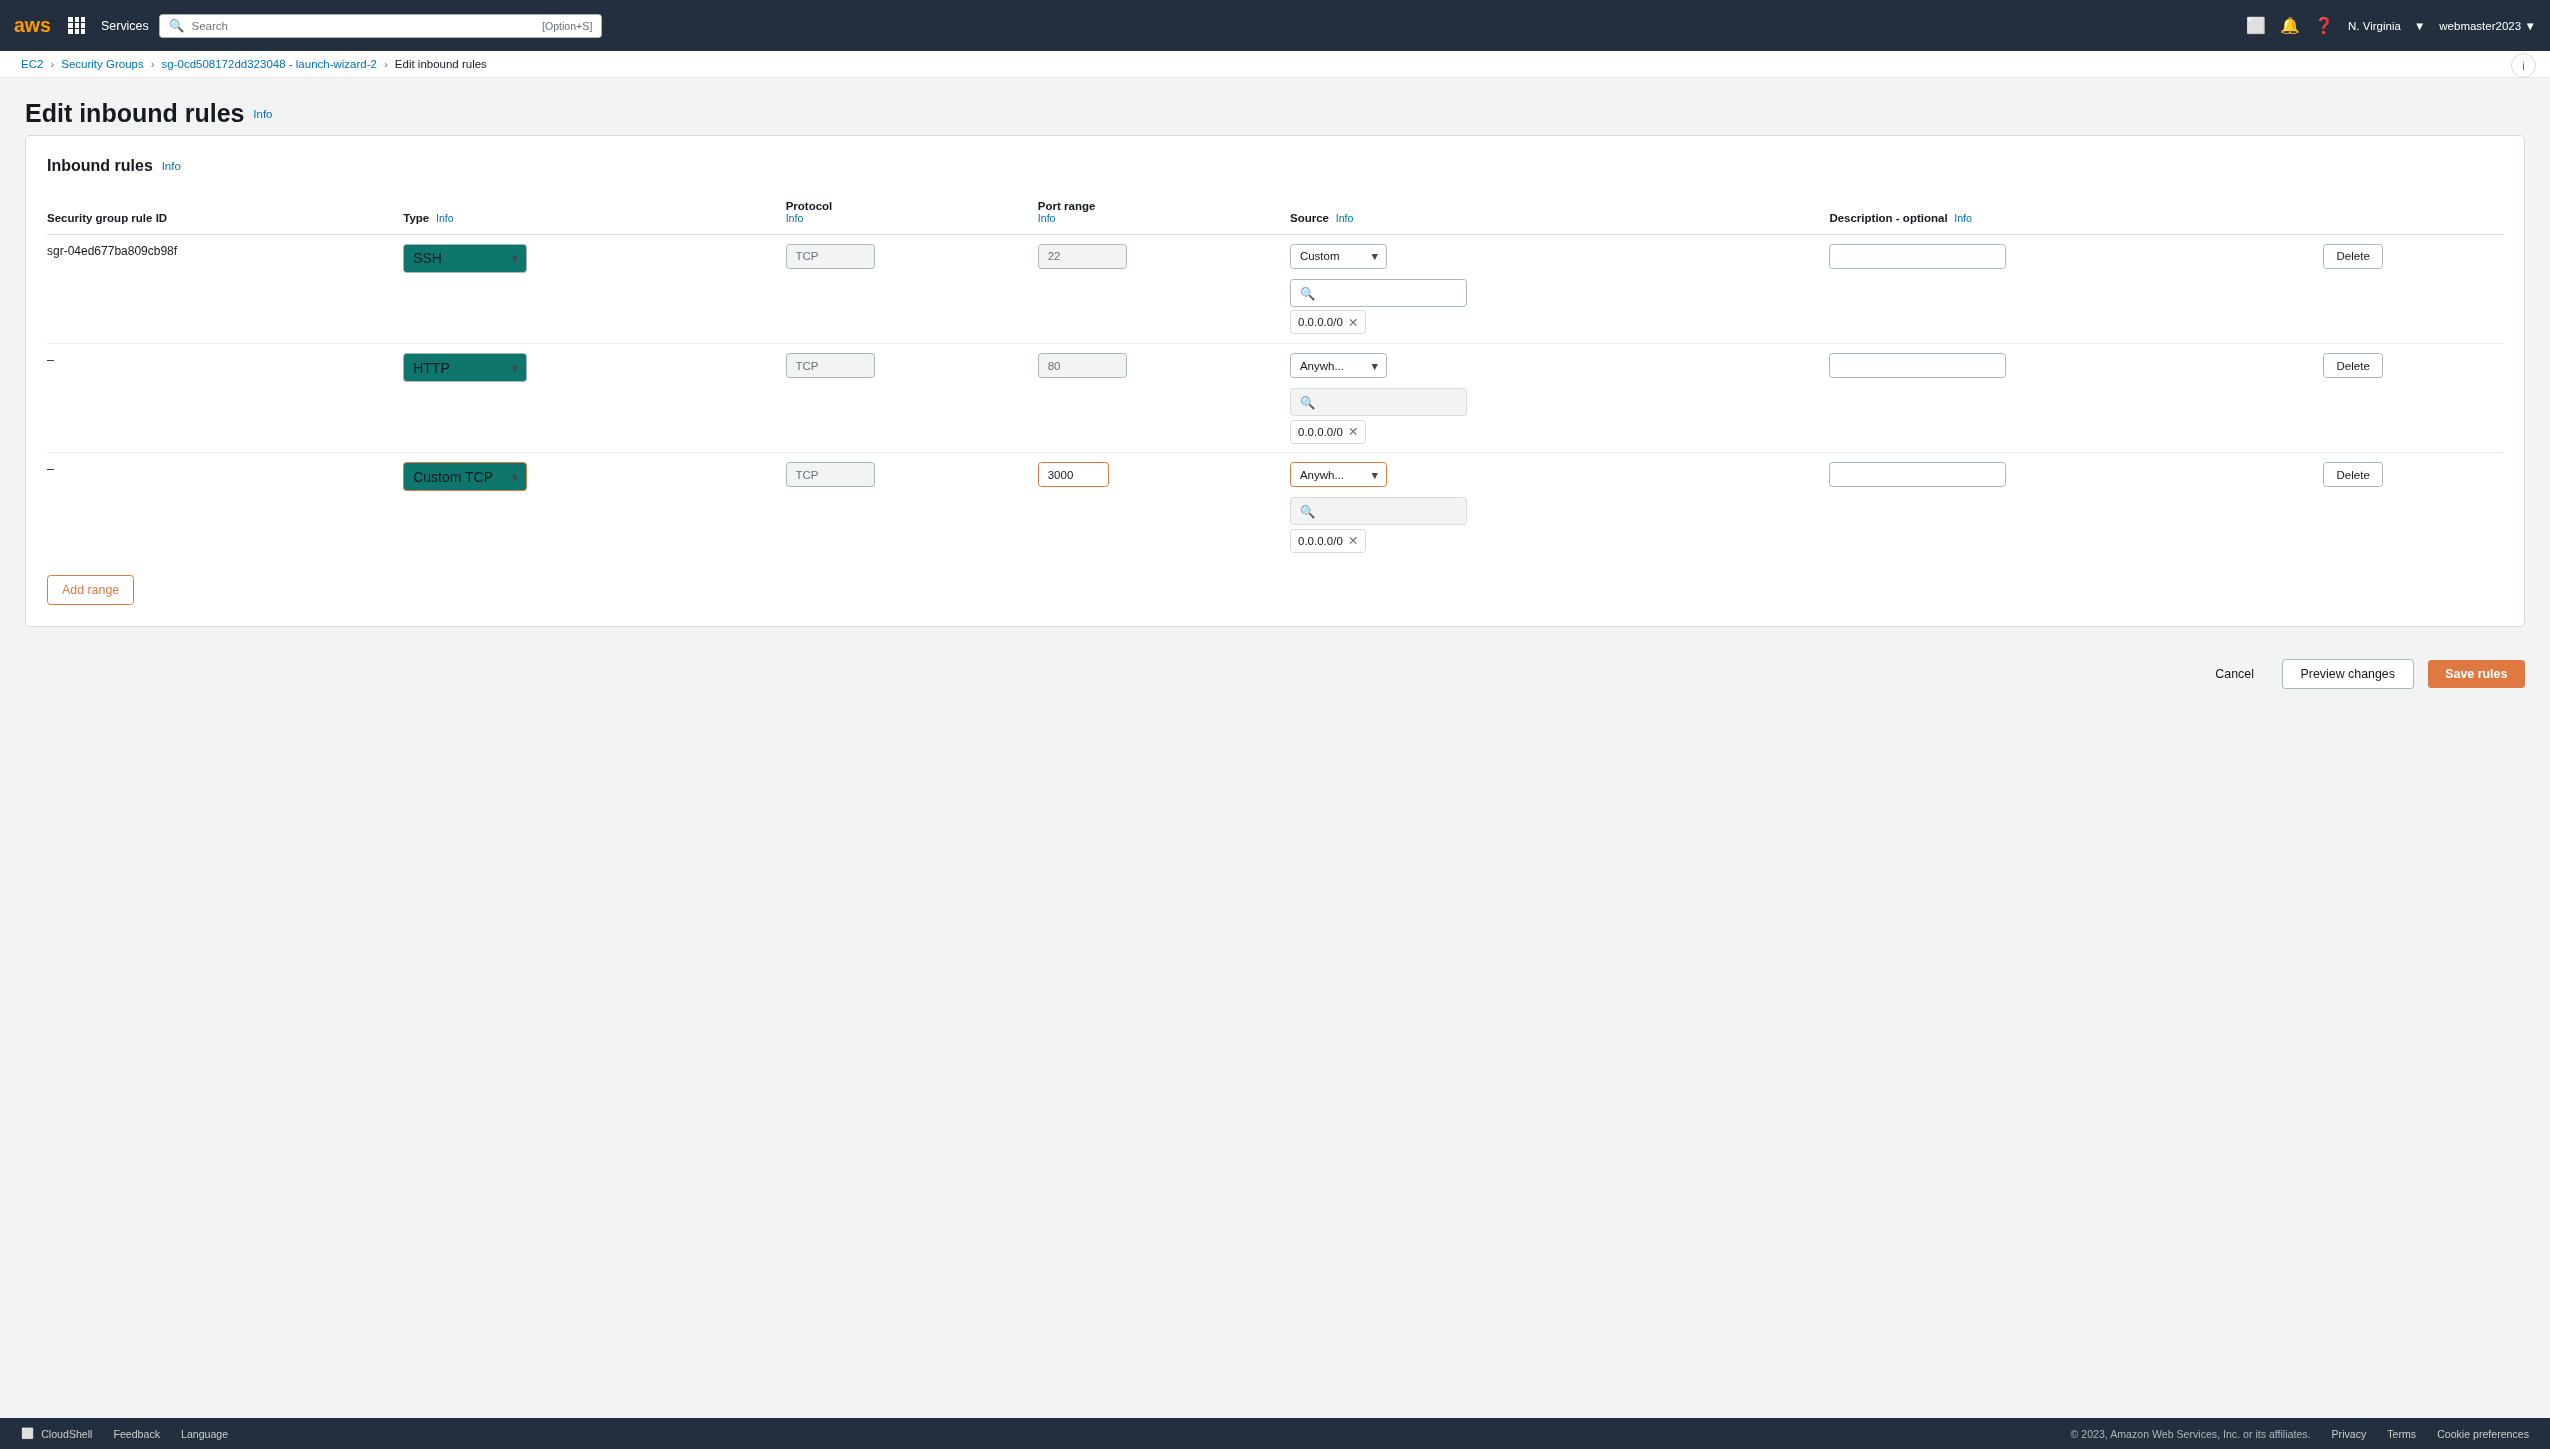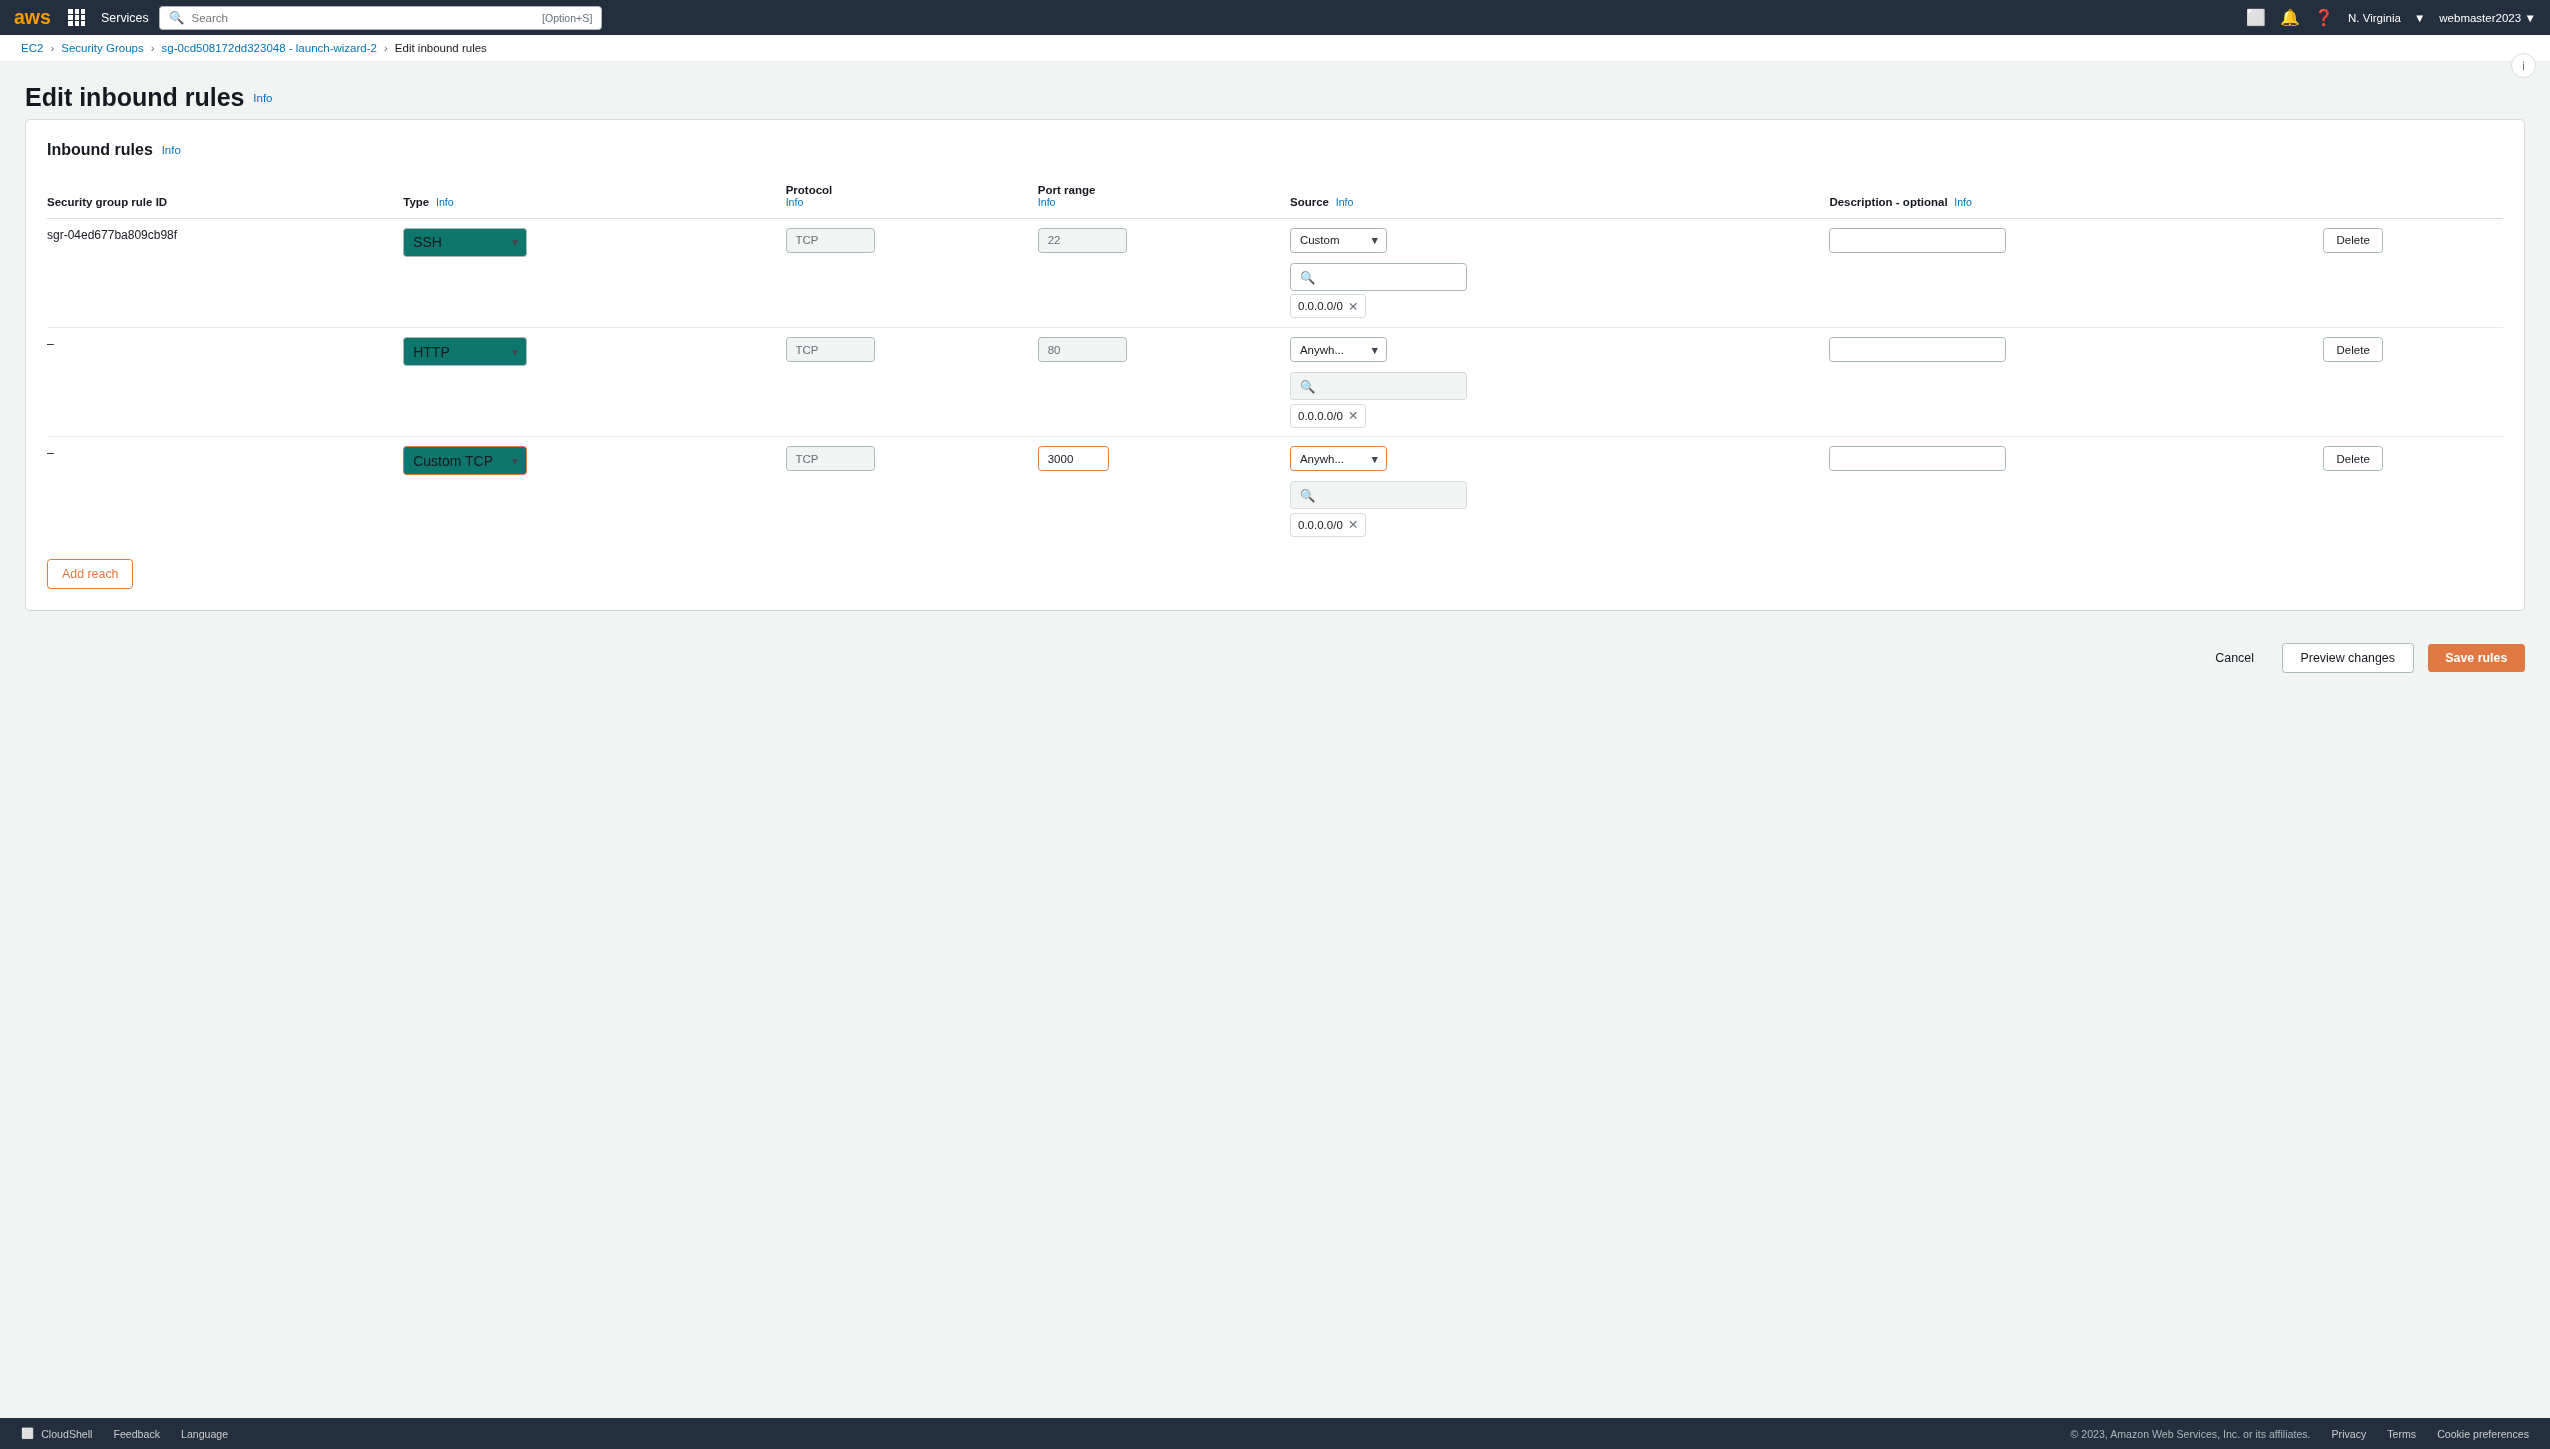--- a/index.html
+++ b/index.html
@@ -2,21 +2,21 @@
 <html style="font-size:14px"><head>
   <meta charset="utf-8">
   <style>
     * { box-sizing: border-box; margin: 0; padding: 0; }
     body { font-family: "Amazon Ember", Arial, sans-serif; background: #f2f3f3; color: #16191f; font-size: 12.4px; min-height: 100vh; }
 
     
     .top-nav {
       background: #232f3e;
       color: #fff;
-      height: 35px;
+      height: 51px;
       display: flex;
       align-items: center;
       padding: 0 14px;
       gap: 10.6px;
       position: relative;
     }
     .aws-logo {
       display: flex;
       align-items: center;
       gap: 3.5px;
@@ -415,21 +415,21 @@
             <input class="desc-input" type="text" style="">
           </td>
           <td>
             <button class="delete-btn">Delete</button>
           </td>
         </tr>
       </tbody>
     </table>
 
     <button class="add-rule-btn">
-      <span>Add reach</span>
+      <span>Add range</span>
     </button>
   </div>
 
   <div class="footer-actions">
     <button class="cancel-btn">
       <span>Cancel</span>
     </button>
     <button class="preview-btn">
       <span>Preview changes</span>
     </button>

